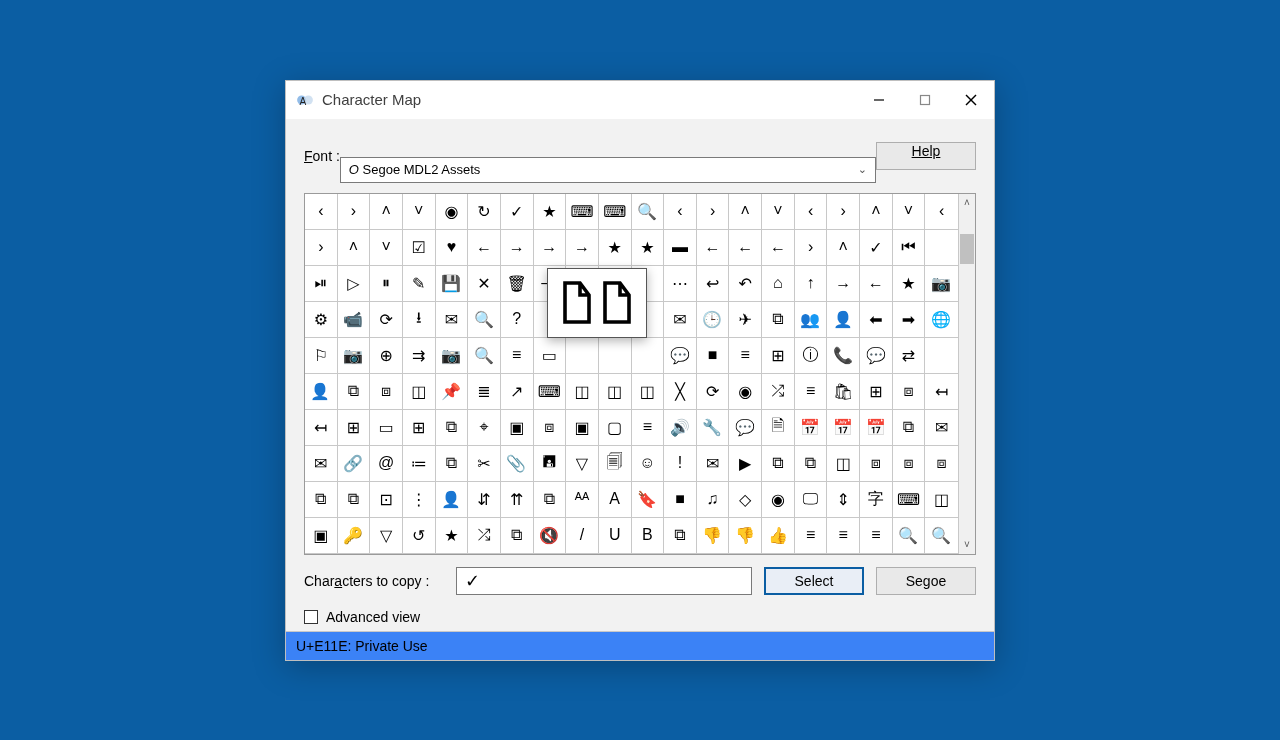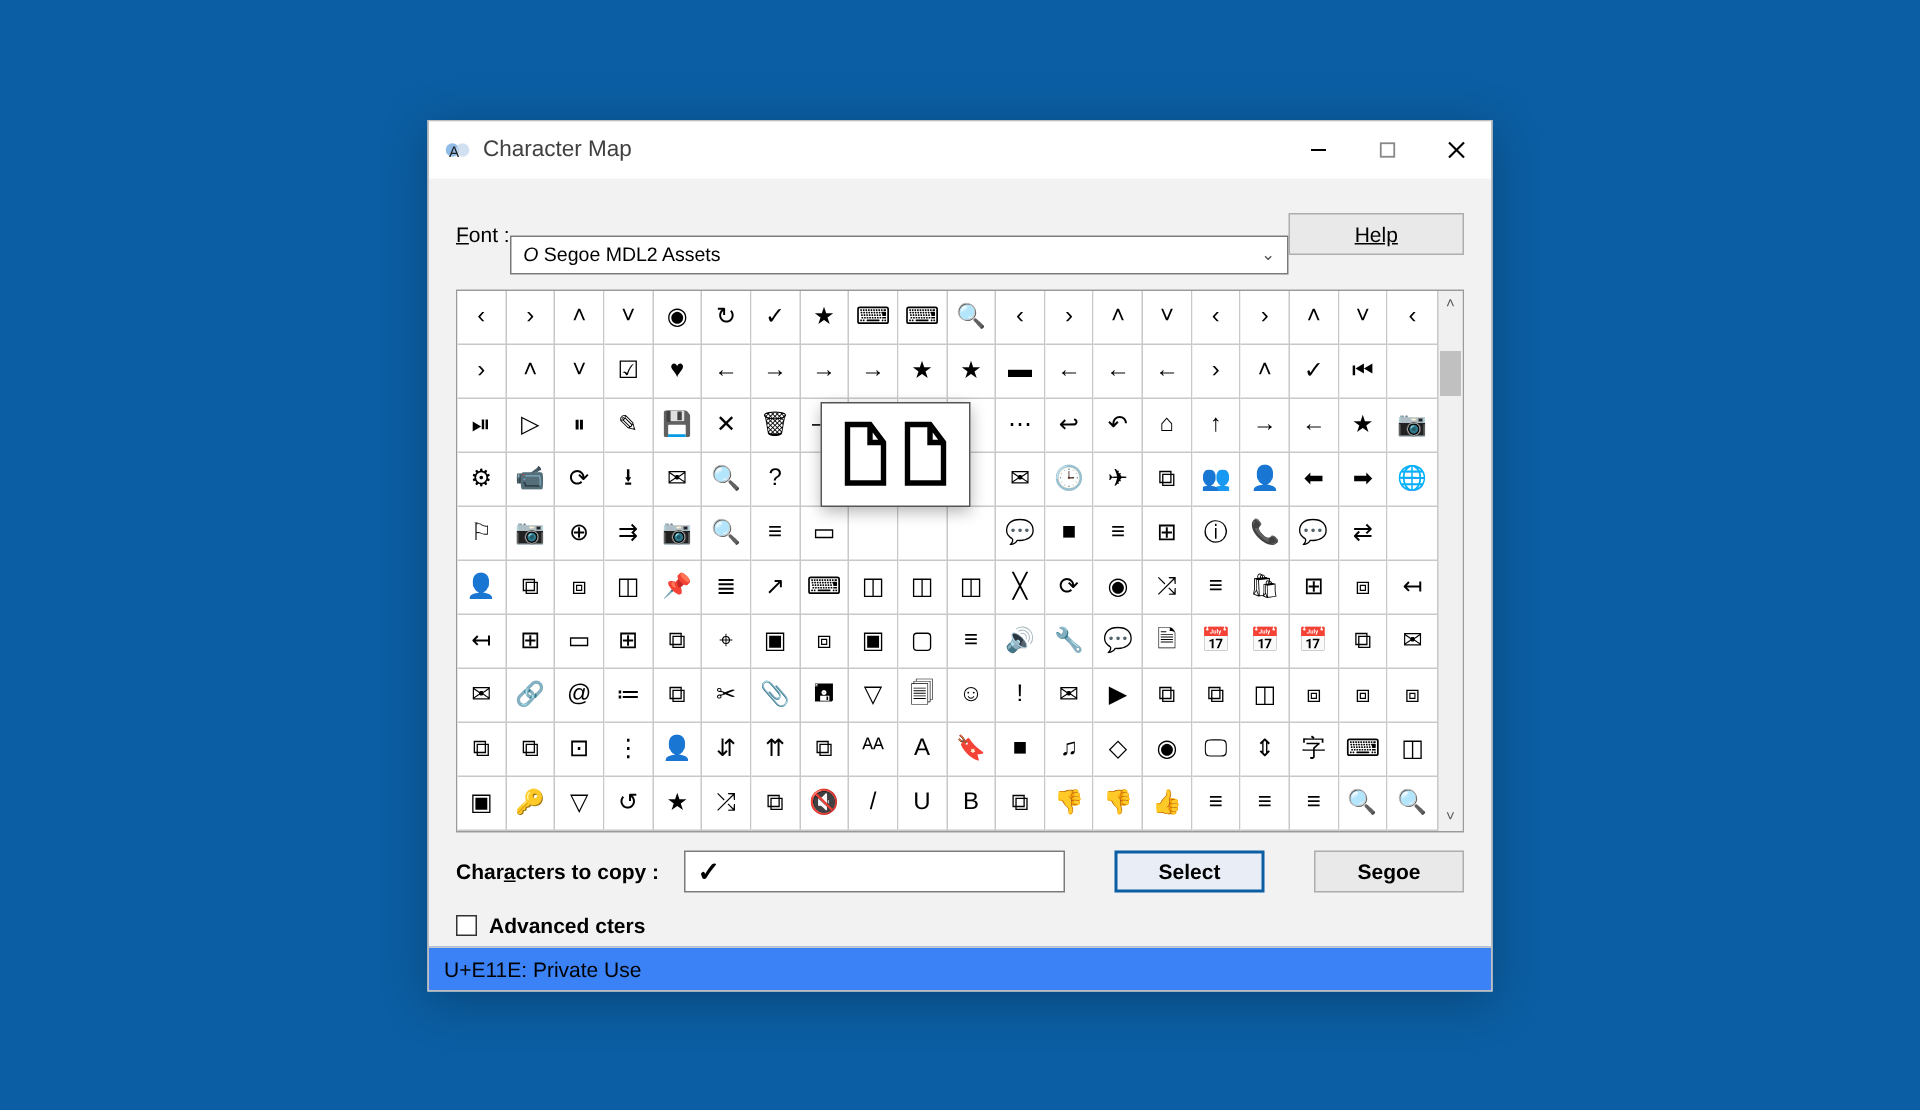--- a/index.html
+++ b/index.html
@@ -41,22 +41,22 @@
   .titlebar .win-btn svg { width:12px; height:12px; }
   .row { display:flex; align-items:center; padding: 10px 18px; }
   .font-label { font-size:14px; color:#000; }
   .font-select {
     flex:1; height:26px; border:1px solid #7a7a7a; background:#fff;
     display:flex; align-items:center; padding:0 8px; font-size:13px;
     position:relative; justify-content:space-between;margin-top:28px;
   }
   .font-select .chev { font-size:11px; color:#555; }
   .help-btn {
-    width:117px; height:28px; background:#e9e9e9; border:1px solid #aeaeae;
-    display:flex; align-items:center; justify-content:center; font-size:14px;
+    width:100px; height:28px; background:#e9e9e9; border:1px solid #aeaeae;
+    display:flex; align-items:flex-start; justify-content:center; font-size:14px;
     text-decoration: underline;
   }
   .grid-wrap {
     display:flex; margin: 0 18px; border:1px solid #9a9a9a;
     background:#fff; position:relative;
   }
   .grid {
     flex:1; display:grid;
     grid-template-columns: repeat(20, 1fr);
     grid-template-rows: repeat(10, 1fr);
@@ -76,30 +76,30 @@
   }
   .scrollbar .arr { height:18px; display:flex; align-items:center; justify-content:center; font-size:10px; color:#555; }
   .scrollbar .track { flex:1; position:relative; }
   .scrollbar .thumb { position:absolute; left:1px; right:1px; top:22px; height:30px; background:#c0c0c0; }
   .magnify {
     position:absolute; left:242px; top:74px; width:100px; height:70px;
     background:#fff; border:1px solid #555; box-shadow:0 3px 10px rgba(0,0,0,.3);
     display:flex; align-items:center; justify-content:center; gap:4px;
   }
   .magnify svg { width:36px; height:45px; }
-  .bottom { padding: 12px 18px 6px; font-weight: bold; }
+  .bottom { padding: 12px 18px 6px; }
   .bottom-row { display:flex; align-items:center; gap:12px; }
   .copy-label { font-size:14px; width:140px; }
   .copy-input {
     flex:1; height:28px; border:1px solid #7a7a7a; background:#fff;
     display:flex; align-items:center; padding:0 8px; font-size:18px;
   }
   .btn {
     width:100px; height:28px; background:#e9e9e9; border:1px solid #aeaeae;
-    display:flex; align-items:center; justify-content:center; font-size:14px;margin-left:21px;
+    display:flex; align-items:center; justify-content:center; font-size:14px;
   }
   .btn.primary { border:2px solid #0b5ea3; background:#e9eef6; }
   .adv-row { display:flex; align-items:center; gap:8px; margin-top:14px; font-size:14px; }
   .checkbox { width:14px; height:14px; border:1.5px solid #333; background:#fff; }
   .status {
     border-top:1px solid #c8c8c8; padding:6px 10px; font-size:14px; background:#3b82f6;
   }
   u.acc { text-decoration: underline; }
 </style>
 </head>
@@ -372,18 +372,18 @@
       </div>
       <div class="btn primary">
           <span>Select</span>
         </div>
       <div class="btn">
           <span>Segoe</span>
         </div>
     </div>
     <div class="adv-row">
       <span class="checkbox"></span>
-      <span>Advanced cters</span>
+      <span>Advanced view</span>
     </div>
   </div>
 
   <div class="status">U+E11E: Private Use</div>
 </div>
 
 </body></html>

